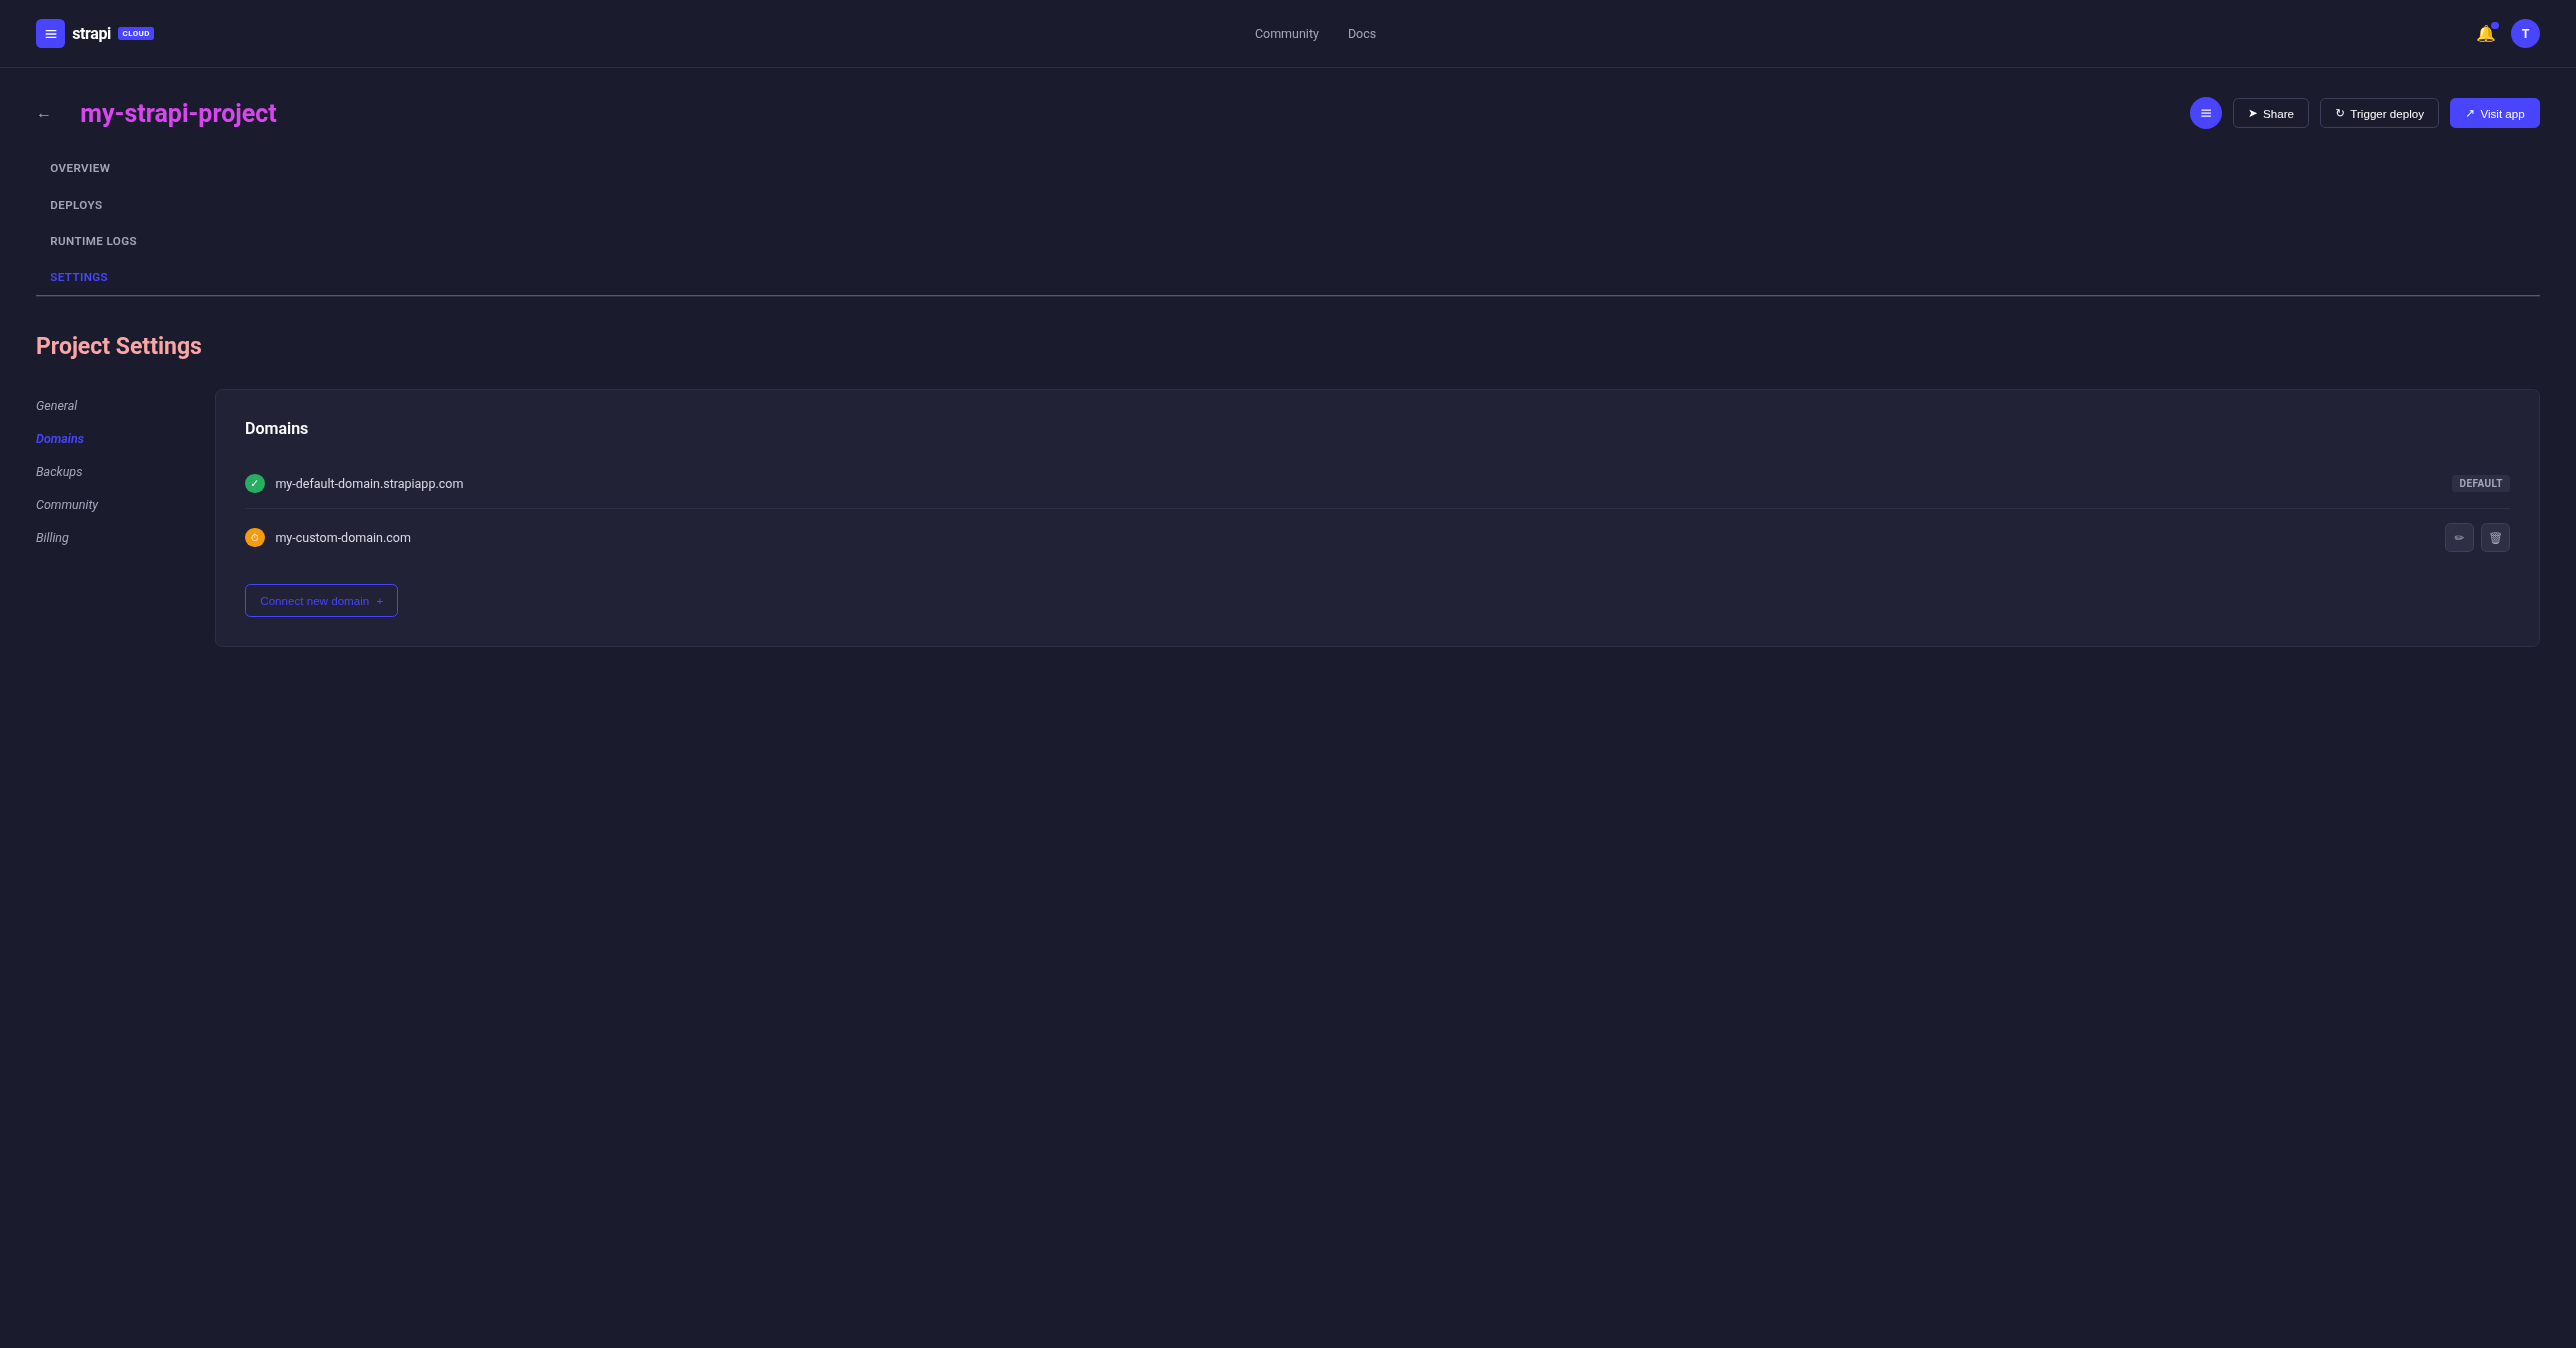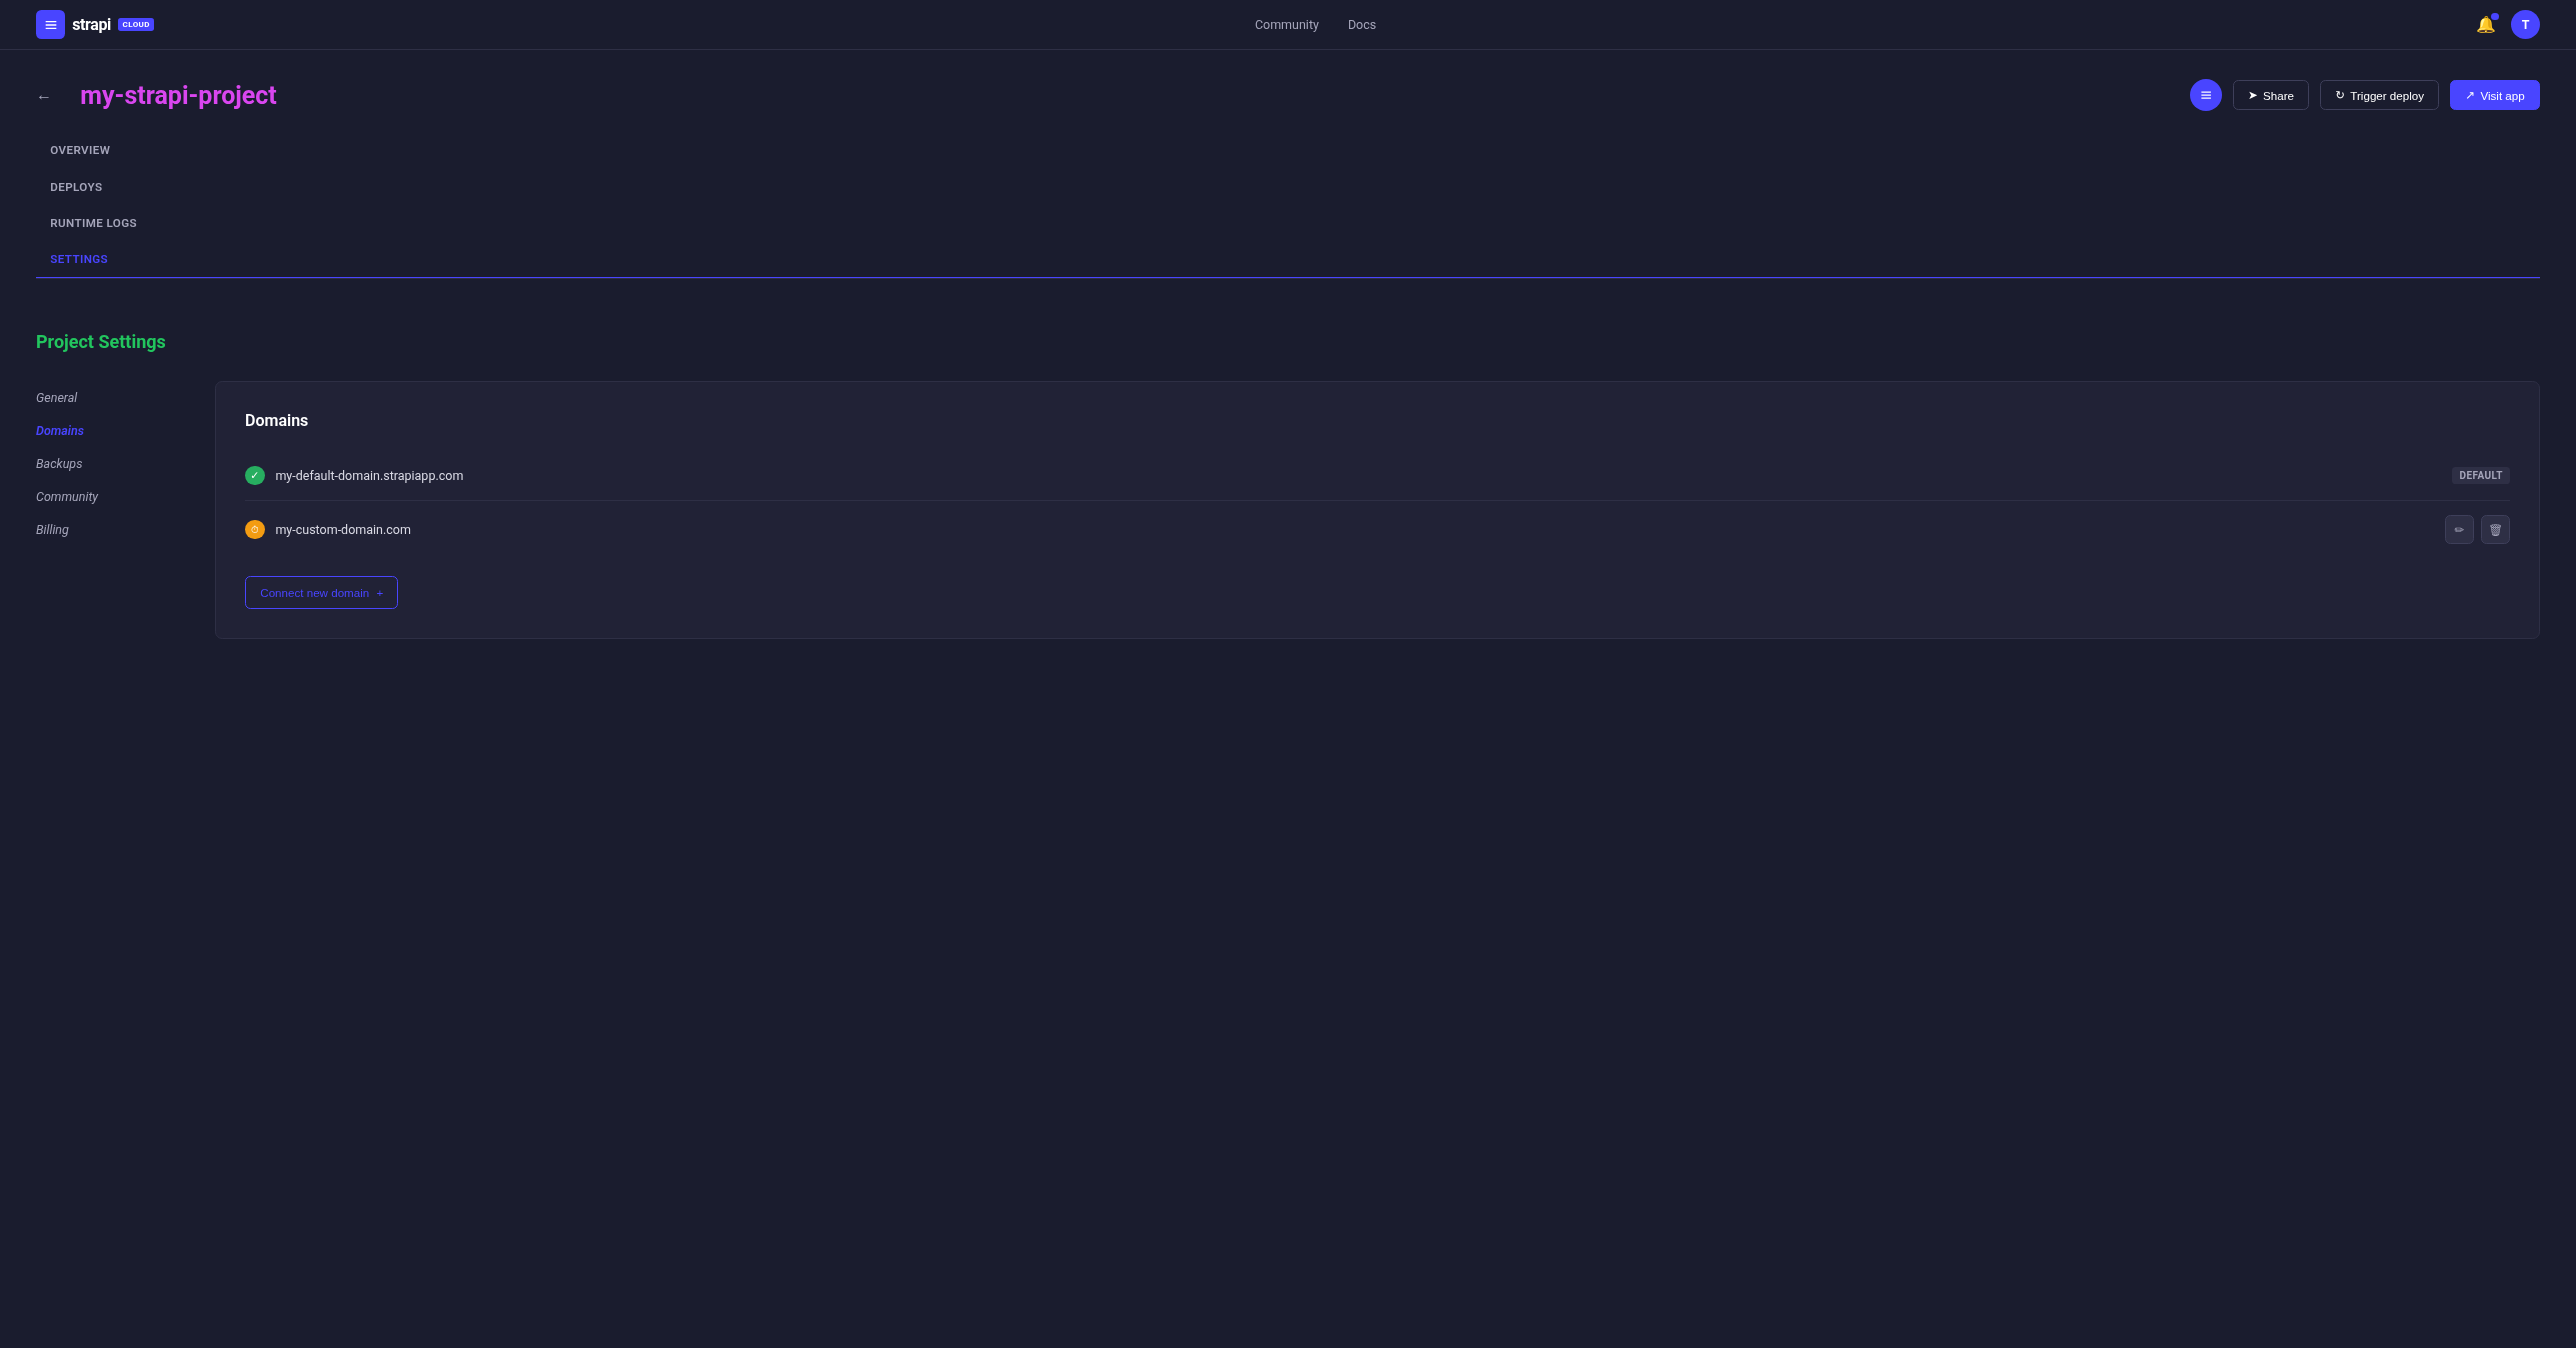--- a/index.html
+++ b/index.html
@@ -16,21 +16,21 @@
     }
 
     
     .header {
       background-color: #1a1c2e;
       border-bottom: 0.9px solid #2e2f45;
       display: flex;
       align-items: center;
       justify-content: space-between;
       padding: 0 36px;
-      height: 50px;
+      height: 68px;
     }
 
     .header-logo {
       display: flex;
       align-items: center;
       gap: 7.2px;
     }
 
     .logo-icon {
       background-color: #4945ff;
@@ -212,25 +212,24 @@
       color: #4945ff;
       border-bottom-color: #4945ff;
     }
 
     
     .page-content {
       padding: 36px 0;
     }
 
     .page-settings-title {
-      font-size: 18px;
+      font-size: 23px;
       font-weight: 700;
-      color: #22c55e;
+      color: #fca5a5;
       margin-bottom: 29px;
-      margin-top: 16px;
     }
 
     .settings-layout {
       display: flex;
       gap: 36px;
     }
 
     
     .settings-sidebar {
       width: 143px;

